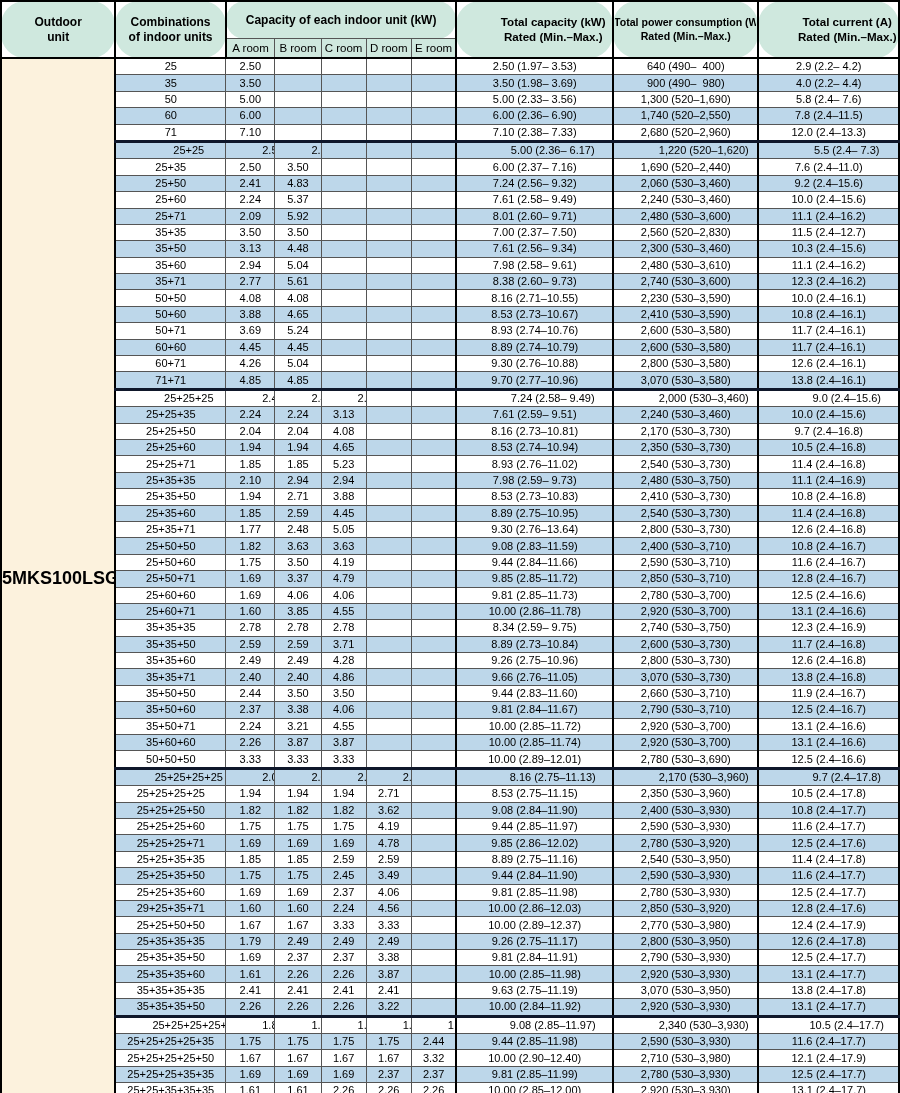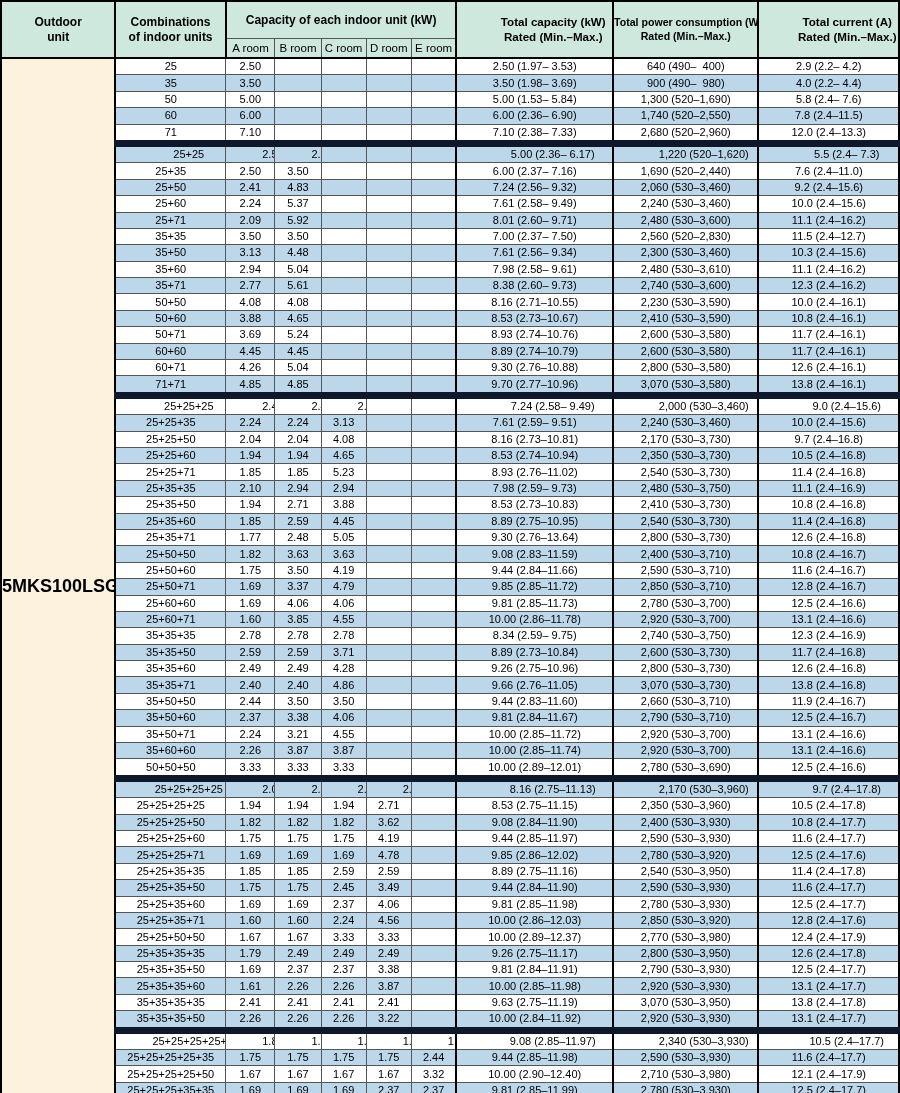--- a/index.html
+++ b/index.html
@@ -7,34 +7,34 @@
         font-family:"Liberation Sans","DejaVu Sans",sans-serif;color:#000;}
   table{border-collapse:collapse;table-layout:fixed;width:900px;}
   col.c-outdoor{width:114px;} col.c-combo{width:110px;}
   col.c-ra{width:49px;} col.c-rb{width:46px;} col.c-rc{width:45px;}
   col.c-rd{width:45px;} col.c-re{width:45px;}
   col.c-cap{width:156px;} col.c-pow{width:145px;} col.c-cur{width:140px;}
 
   th,td{border:1px solid #555;padding:0;text-align:center;vertical-align:middle;
         overflow:hidden;white-space:nowrap;}
   thead th{background:#cfe8de;font-weight:bold;font-size:12px;line-height:1.25;}
-  thead tr.h1 th{height:36px;}
+  thead tr.h1 th{height:36px;border-radius:24px;}
   thead tr.h2 th{height:18px;font-weight:normal;font-size:11.5px;margin-top:42px;}
   th.two-line .l2{font-weight:bold;}
   th.pow-h{font-size:10.6px;}
   th.cap-h,th.cur-h{font-size:11.6px;padding-left:37px;}
   table{border:2px solid #000;}
   thead{border-bottom:2px solid #000;}
   .sep-l{border-left:2px solid #000;}
   .sep-r{border-right:2px solid #000;}
 
   tbody td{height:15.4px;font-size:11px;line-height:15px;}
   tbody tr.alt td{background:#bdd7ea;}
   tbody tr:not(.alt) td{background:#ffffff;}
-  tbody tr.group-start td{border-top:7px solid #0f172a;padding-left:36px;}
+  tbody tr.group-start td{border-top:3px solid #0f172a;padding-left:36px;}
   td.model-cell{background:#fcf2dd !important;font-weight:bold;font-size:18px;
                 letter-spacing:0px;border-right:2px solid #000;}
   td.num,td.room{white-space:pre;}
   td.combo{font-size:11px;}
 </style>
 </head>
 <body>
 
 <div class="page">
   <table>
@@ -106,21 +106,21 @@
           <td class="num sep-l">900 (490–  980)</td>
           <td class="num sep-l">4.0 (2.2– 4.4)</td>
         </tr>
         <tr>
           <td class="combo">50</td>
           <td class="room">5.00</td>
           <td class="room"></td>
           <td class="room"></td>
           <td class="room"></td>
           <td class="room"></td>
-          <td class="num sep-l">5.00 (1.53– 5.84)</td>
+          <td class="num sep-l">5.00 (2.33– 3.56)</td>
           <td class="num sep-l">1,300 (520–1,690)</td>
           <td class="num sep-l">5.8 (2.4– 7.6)</td>
         </tr>
         <tr class="alt">
           <td class="combo">60</td>
           <td class="room">6.00</td>
           <td class="room"></td>
           <td class="room"></td>
           <td class="room"></td>
           <td class="room"></td>
@@ -639,21 +639,21 @@
           <td class="room">1.69</td>
           <td class="room">1.69</td>
           <td class="room">2.37</td>
           <td class="room">4.06</td>
           <td class="room"></td>
           <td class="num sep-l">9.81 (2.85–11.98)</td>
           <td class="num sep-l">2,780 (530–3,930)</td>
           <td class="num sep-l">12.5 (2.4–17.7)</td>
         </tr>
         <tr class="alt">
-          <td class="combo">25+25+35+71</td>
+          <td class="combo">29+25+35+71</td>
           <td class="room">1.60</td>
           <td class="room">1.60</td>
           <td class="room">2.24</td>
           <td class="room">4.56</td>
           <td class="room"></td>
           <td class="num sep-l">10.00 (2.86–12.03)</td>
           <td class="num sep-l">2,850 (530–3,920)</td>
           <td class="num sep-l">12.8 (2.4–17.6)</td>
         </tr>
         <tr>

